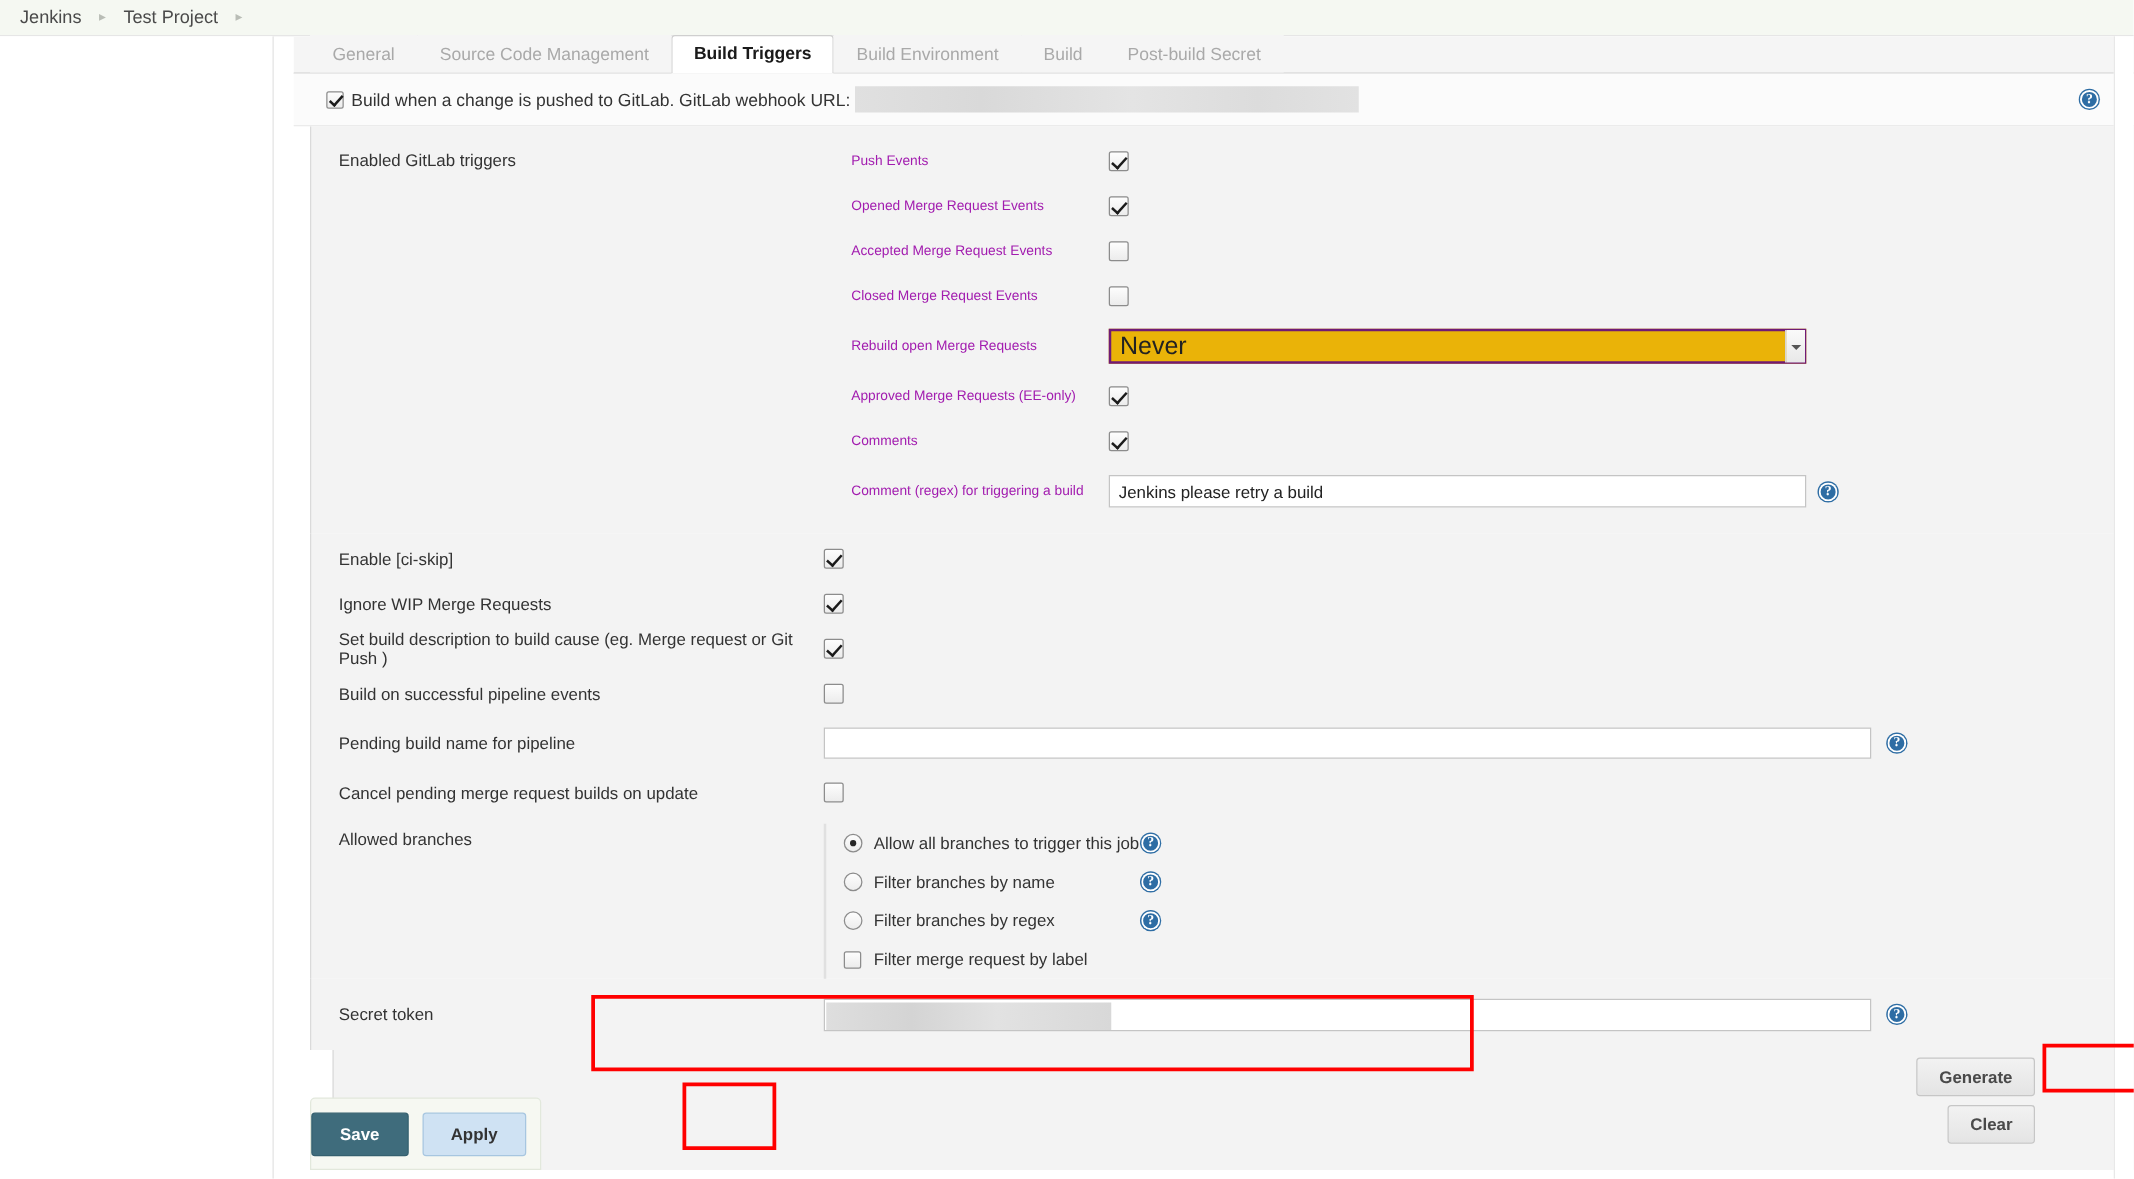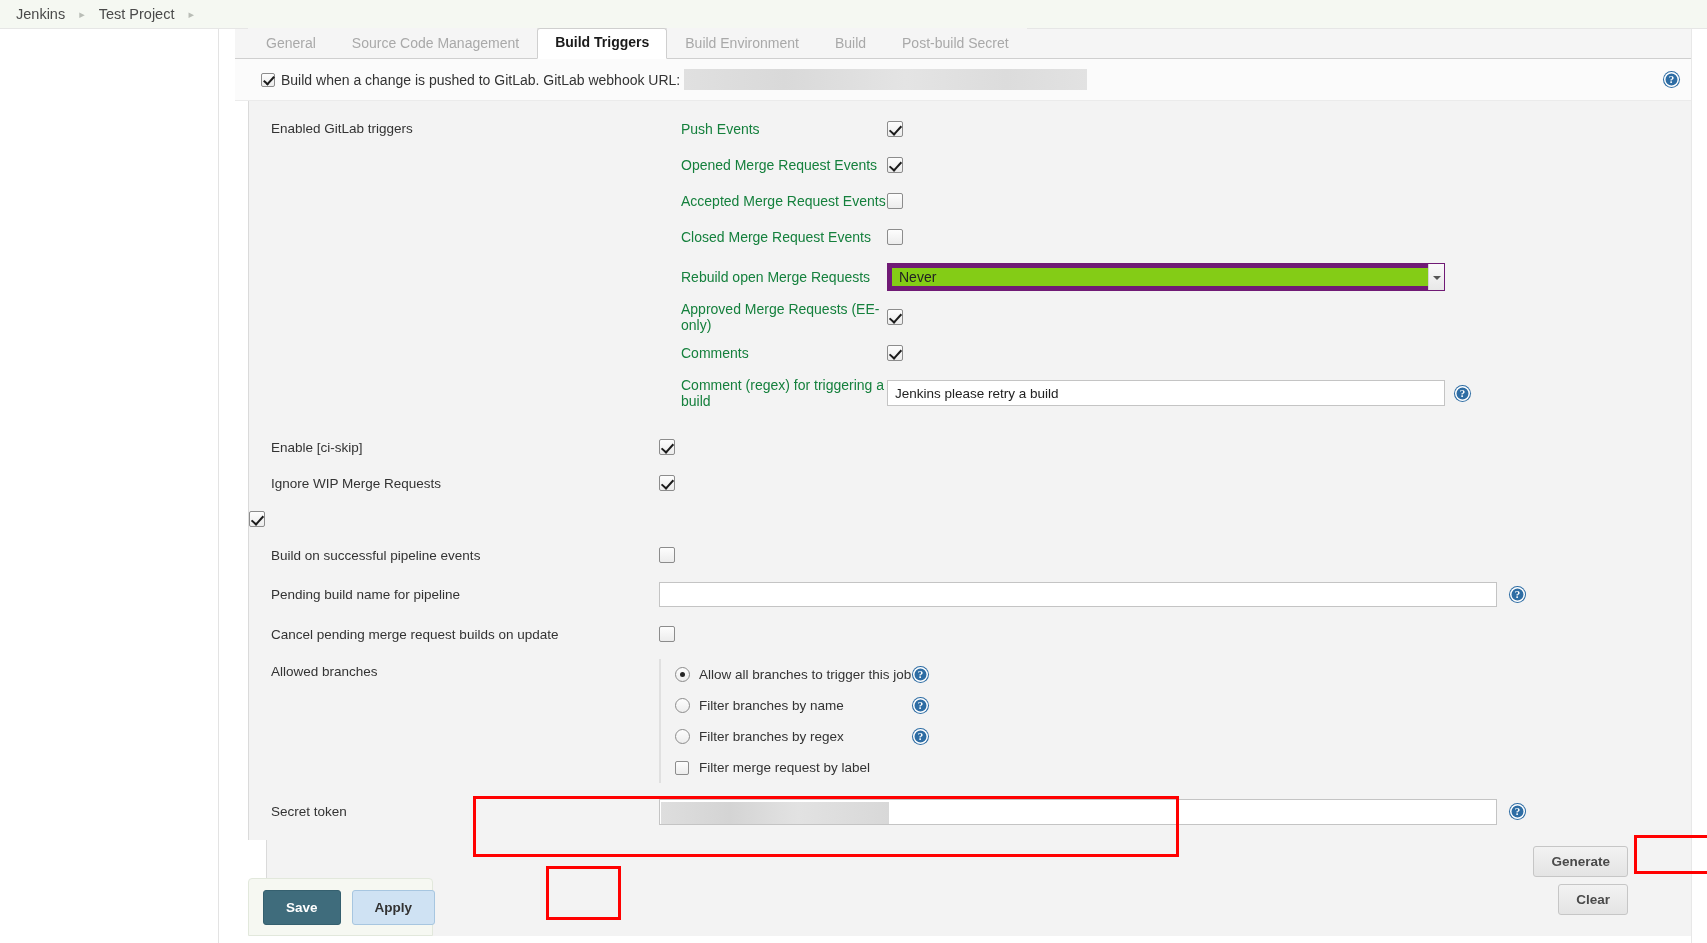--- a/index.html
+++ b/index.html
@@ -149,22 +149,22 @@
   .sub-rows { flex: 1 1 auto; }
   .sub-row {
     display: flex;
     align-items: center;
     height: 36px;
   }
   .sub-name {
     width: 228px;
     flex: 0 0 228px;
     text-align: left;
-    font-size: 14px;
-    color: #15803d;
+    font-size: 11px;
+    color: #a21caf;
     padding-left: 22px;
   }
   .sub-ctl { flex: 1 1 auto; display: flex; align-items: center; }
 
   
   .cb {
     width: 16px; height: 16px;
     border: 1px solid #8c8c8c;
     border-radius: 2px;
     background: linear-gradient(#fdfdfd,#ececec);
@@ -214,24 +214,24 @@
     font-size: 13.5px;
     color: #222;
     padding: 0 7px;
     outline: none;
   }
 
   
   .sel-wrap { position: relative; display: inline-block; }
   select.tsel {
     height: 28px;
-    border: 5px solid #701a75;
-    background: #84cc16;
+    border: 2px solid #701a75;
+    background: #eab308;
     font-family: "Liberation Sans", sans-serif;
-    font-size: 14px;
+    font-size: 20px;
     color: #222;
     padding: 0 7px;
     -webkit-appearance: none;
     appearance: none;
     outline: none;
   }
   .sel-arrow {
     position: absolute;
     right: 1px; top: 1px;
     width: 16px; height: 26px;
@@ -337,21 +337,20 @@
     position: absolute;
     left: 13px;
     bottom: 0px;
     width: 185px;
     height: 58px;
     background: #f6f8f2;
     border: 1px solid #e2e8dc;
     border-radius: 4px 4px 0 0;
     display: flex;
     align-items: center;
-    padding-left: 14px;
     gap: 11px;
   }
 
   .scroll-track {
     position: absolute;
     right: 0; top: 0;
     width: 16px; height: 914px;
     background: #ffffff;
     border-left: 1px solid #e8e8e8;
   }
@@ -473,20 +472,21 @@
         </div>
 
         <div class="frow">
           <div class="fname">Ignore WIP Merge Requests</div>
           <div class="fctl">
               <span class="cb checked"></span>
             </div>
         </div>
 
         <div class="frow">
+          <div class="fname">Set build description to build cause (eg. Merge request or Git Push )</div>
           <div class="fctl">
               <span class="cb checked"></span>
             </div>
         </div>
 
         <div class="frow">
           <div class="fname">Build on successful pipeline events</div>
           <div class="fctl">
               <span class="cb"></span>
             </div>

